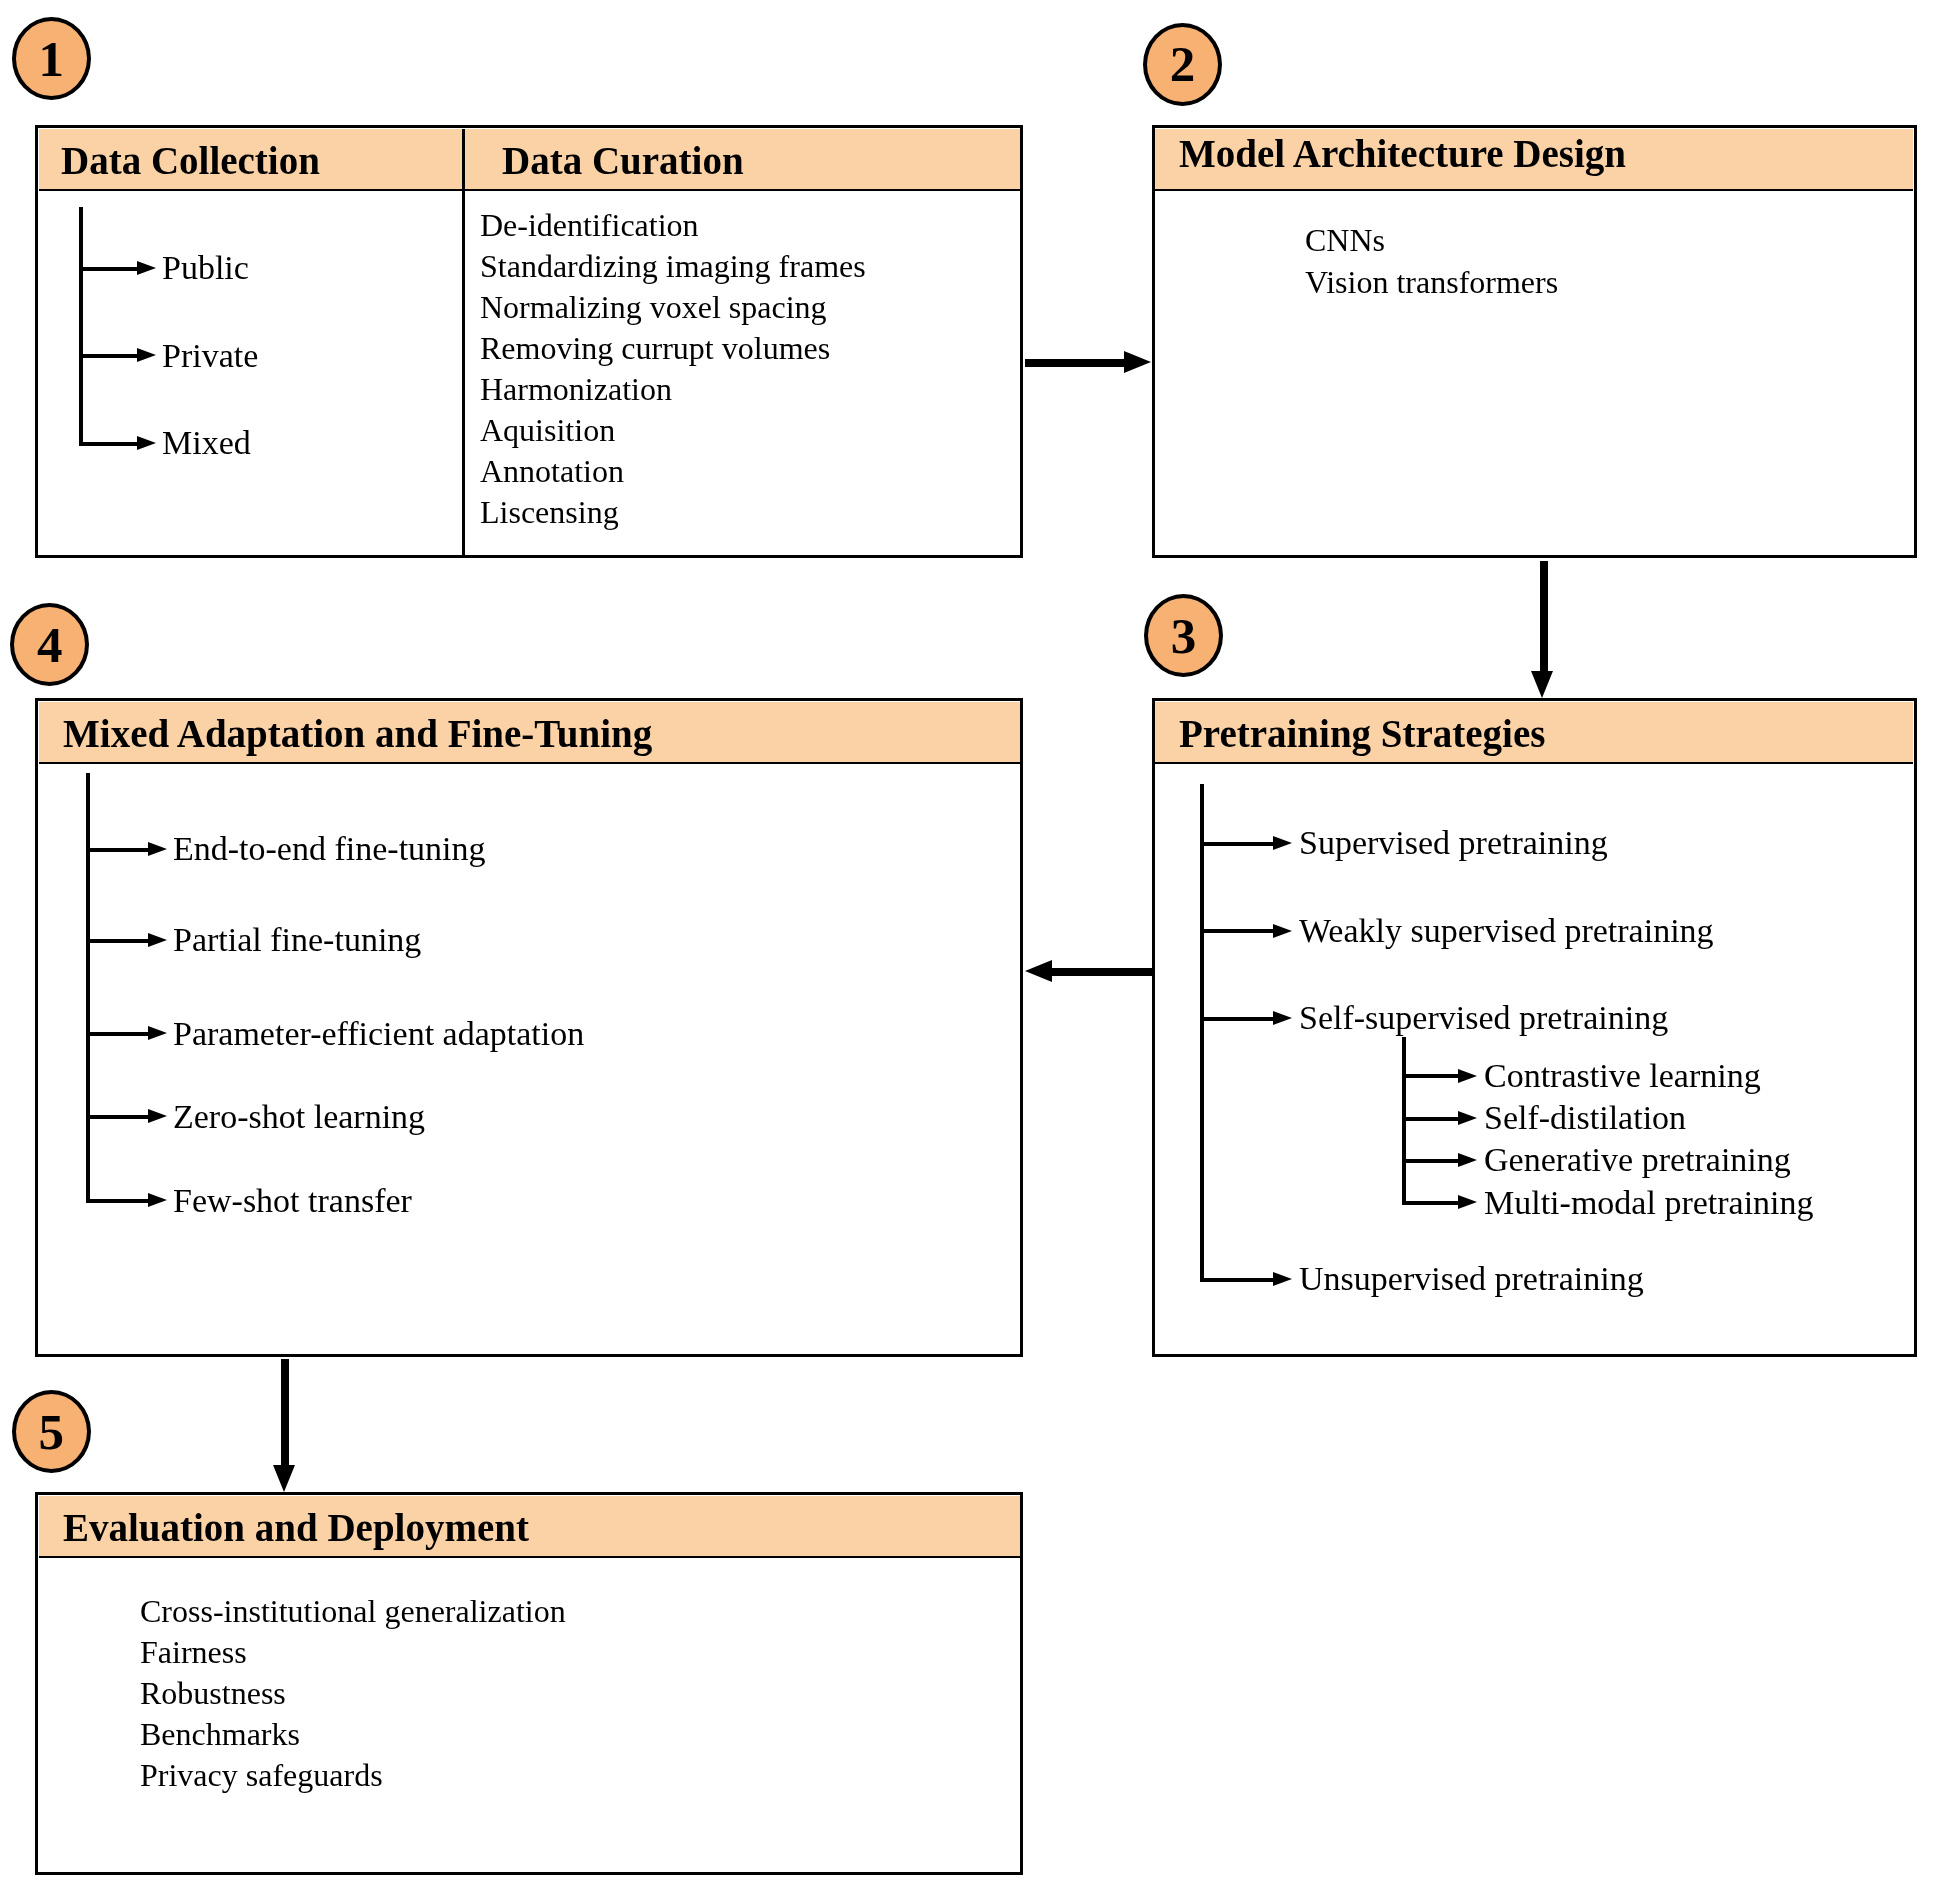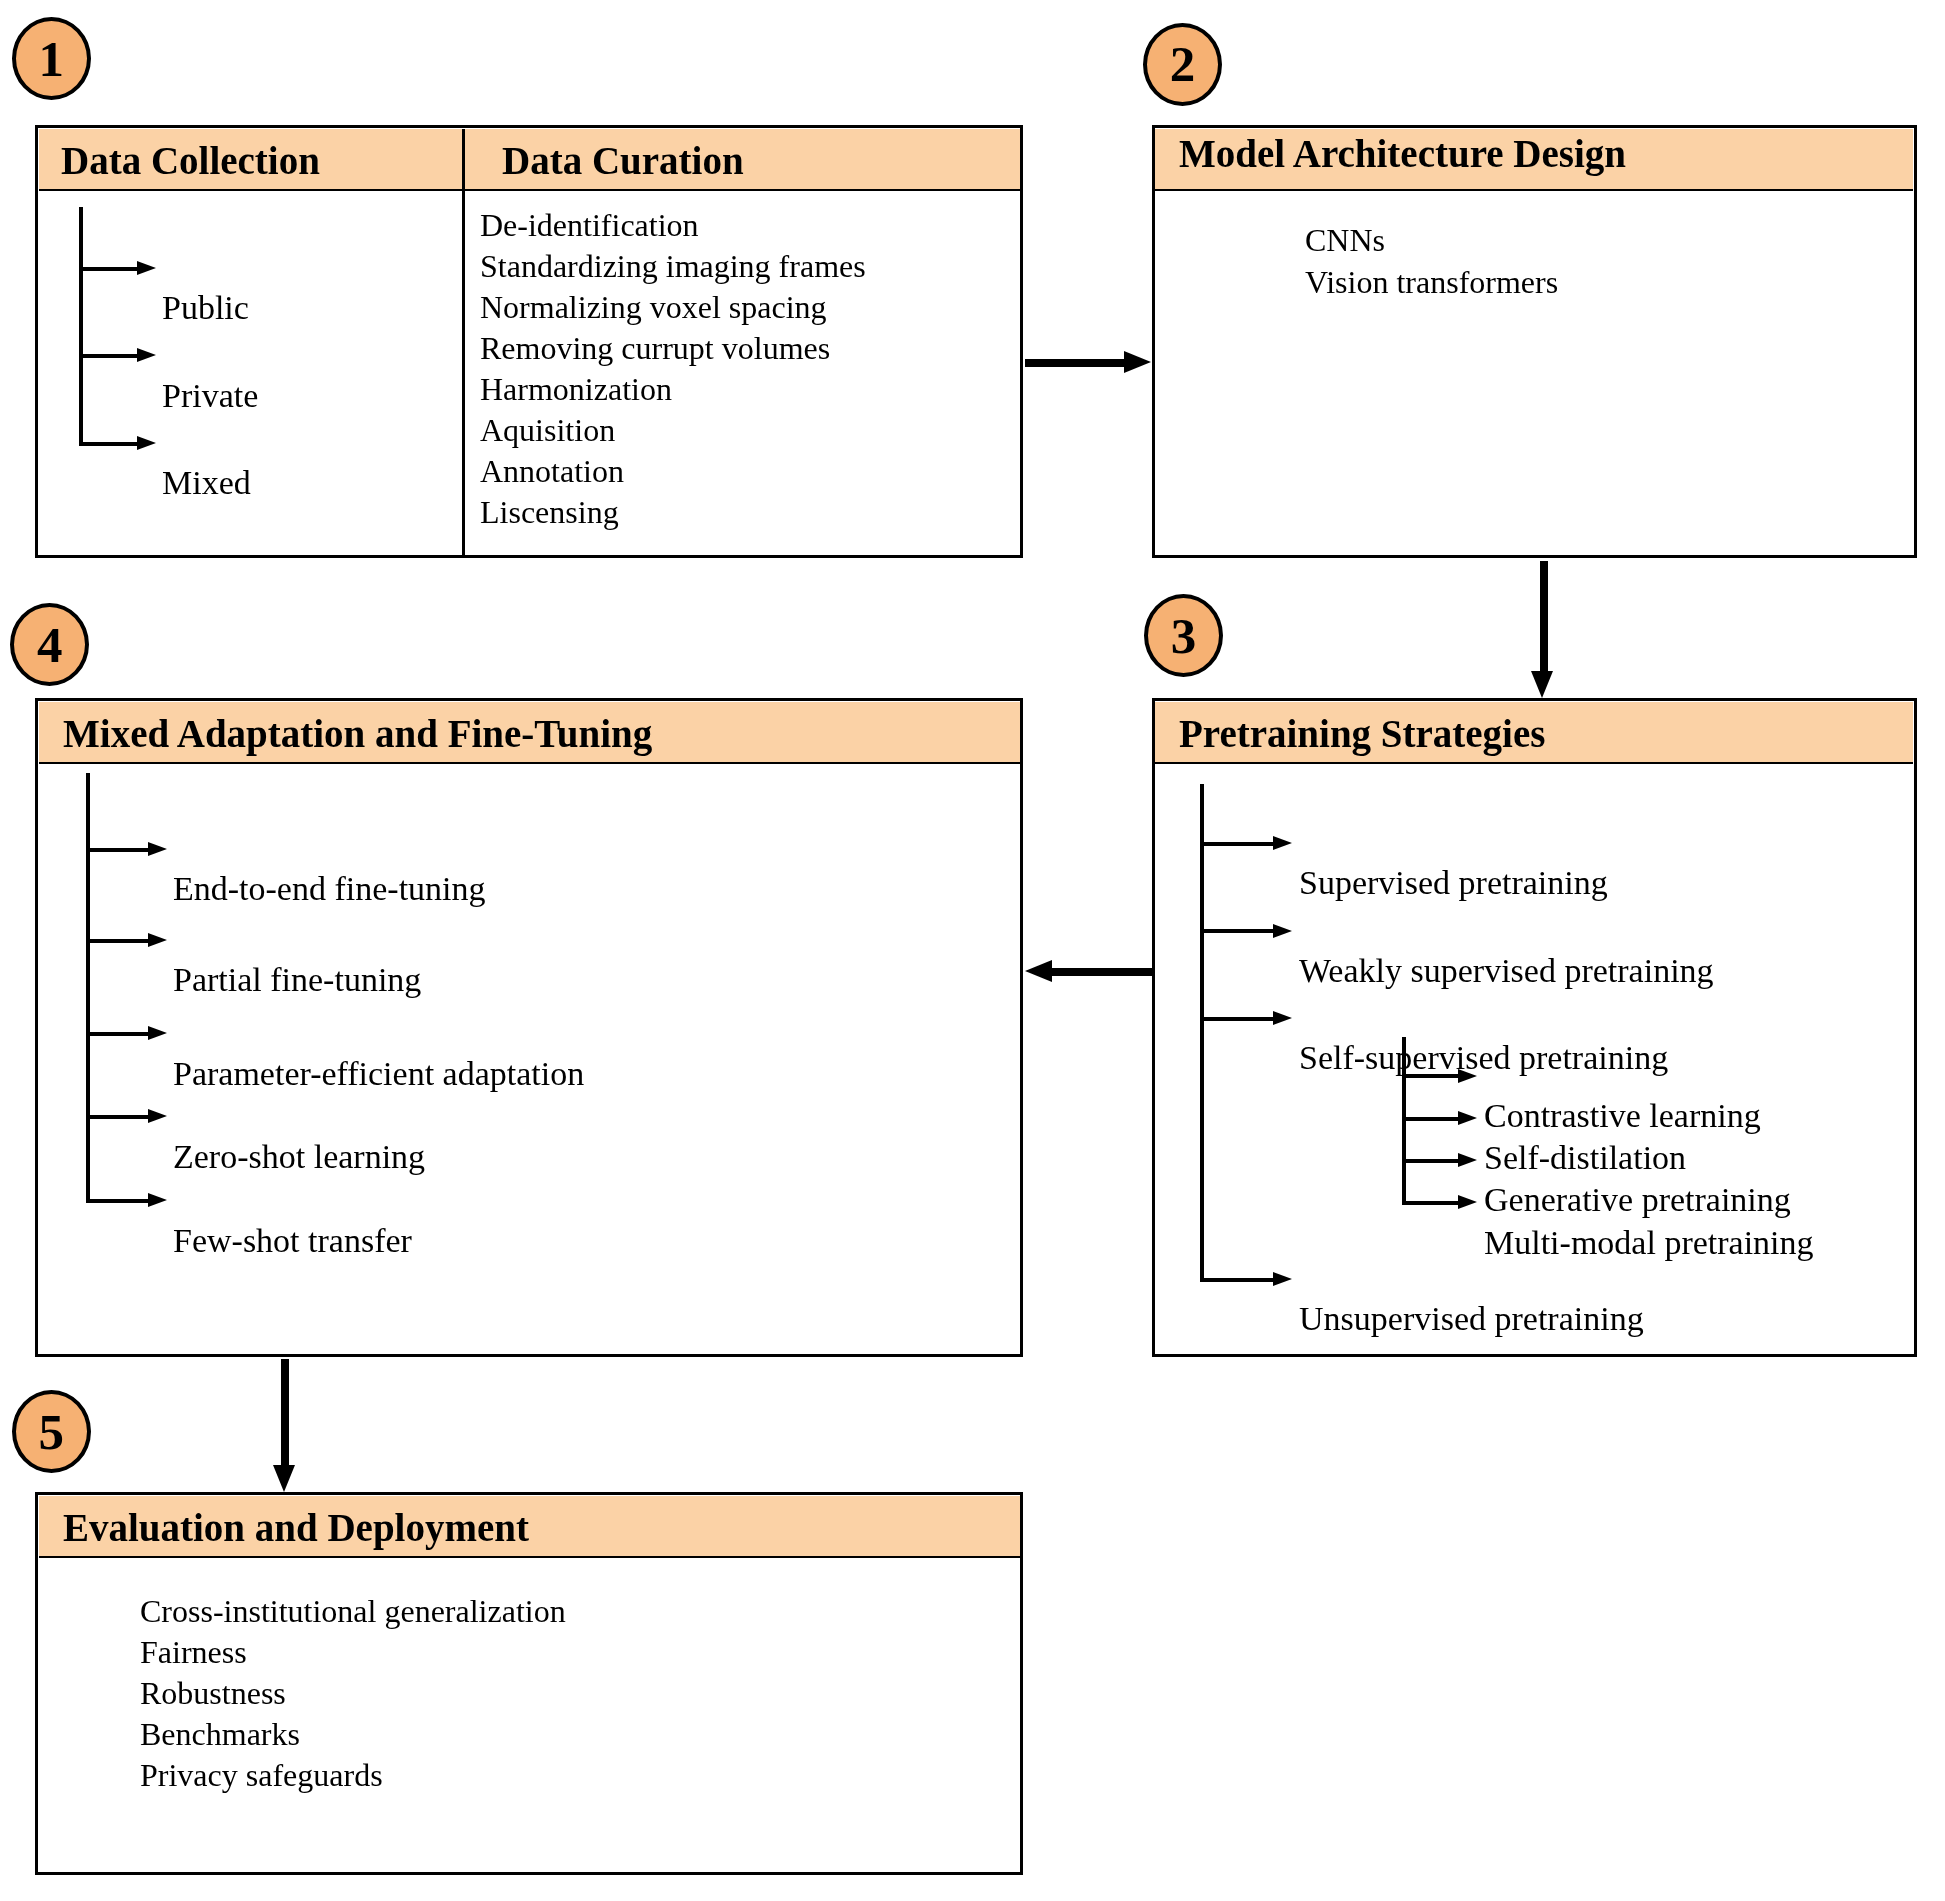--- a/index.html
+++ b/index.html
@@ -40,21 +40,20 @@
     display:flex;align-items:center;justify-content:center;
     font-weight:bold;font-size:51px;
     box-sizing:border-box;
   }
   .vline,.hline{position:absolute;background:#000;}
   .item{
     position:absolute;
     font-size:34px;
     white-space:nowrap;
     transform:translateY(-50%);
-    margin-top:40px;
   }
   .list{
     position:absolute;
     font-size:32px;
     line-height:41px;
     white-space:nowrap;
   }
   .ah-right{position:absolute;width:0;height:0;
     border-left:19px solid #000;border-top:7.3px solid transparent;border-bottom:7.3px solid transparent;}
   .AH-right{position:absolute;width:0;height:0;

